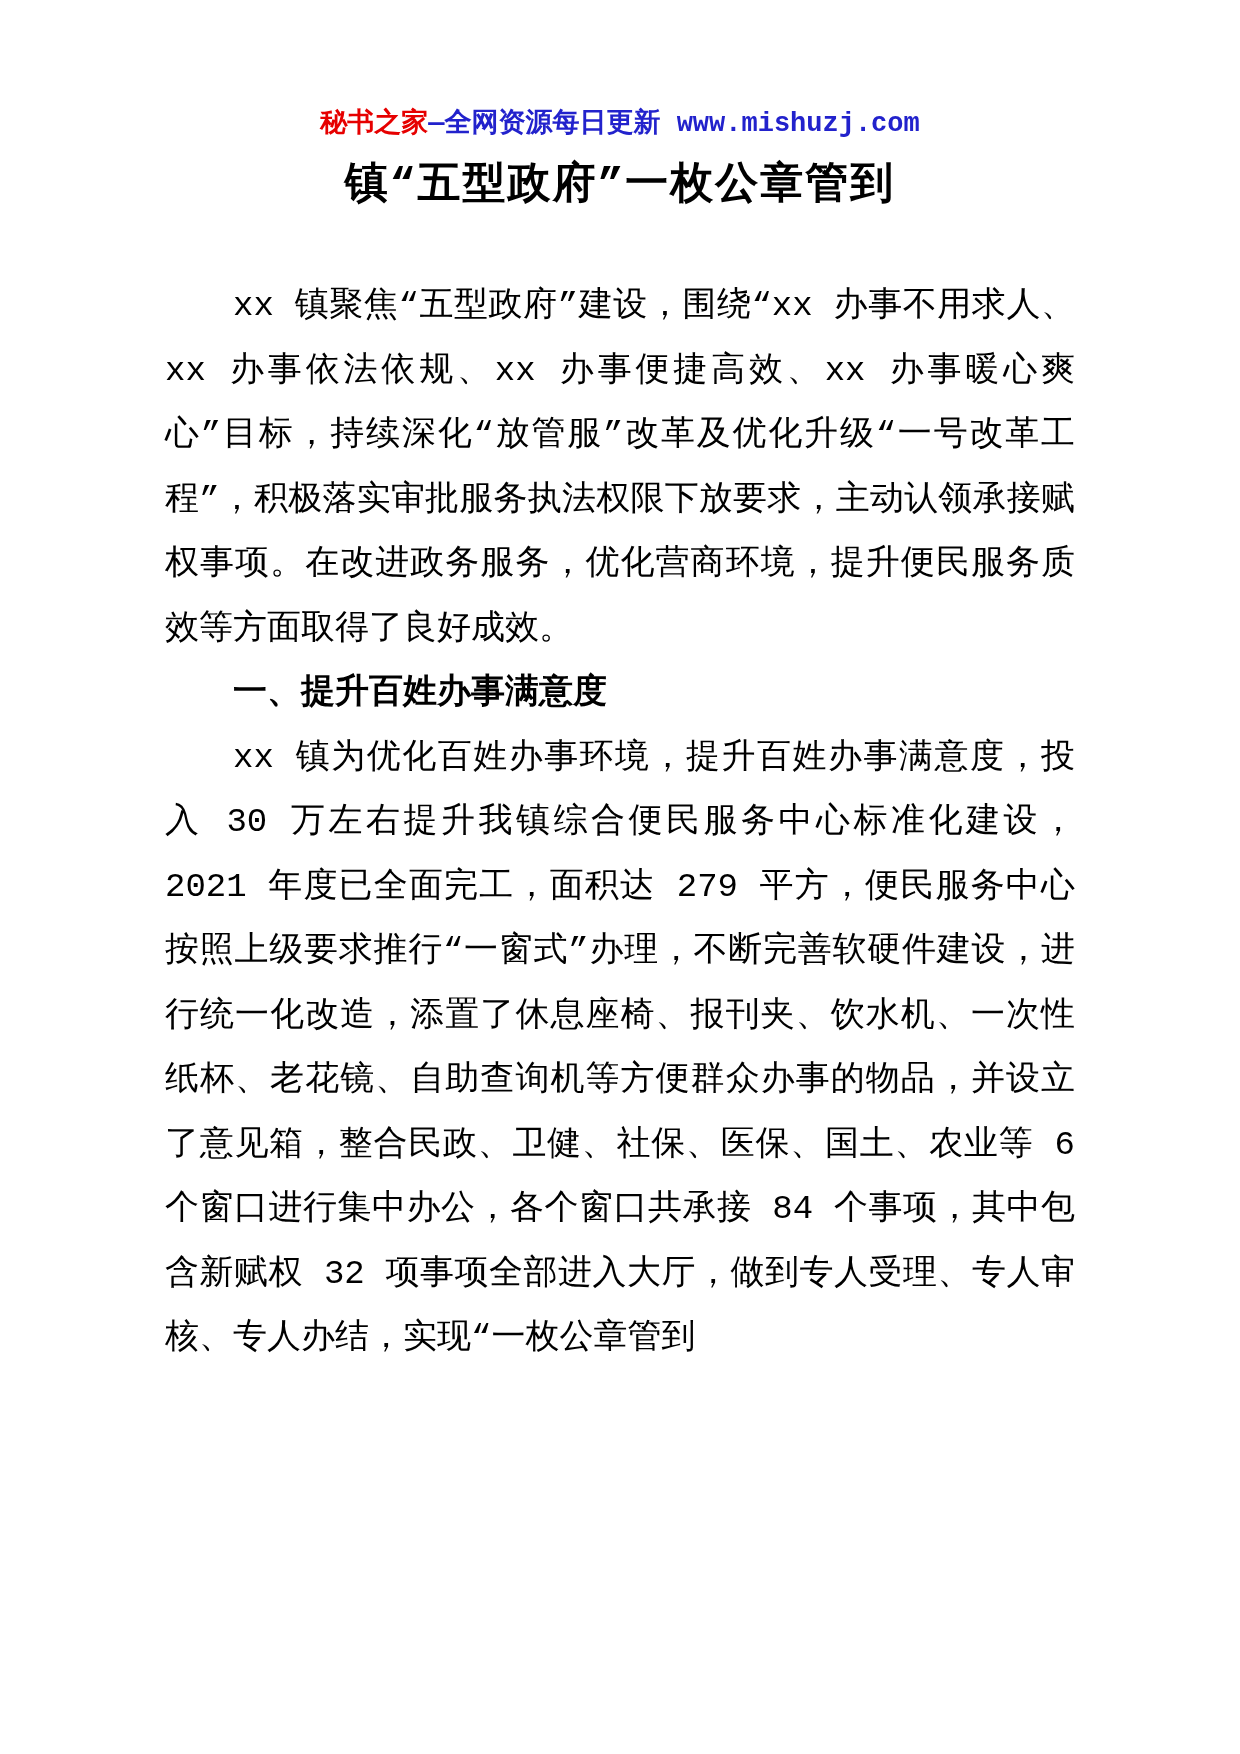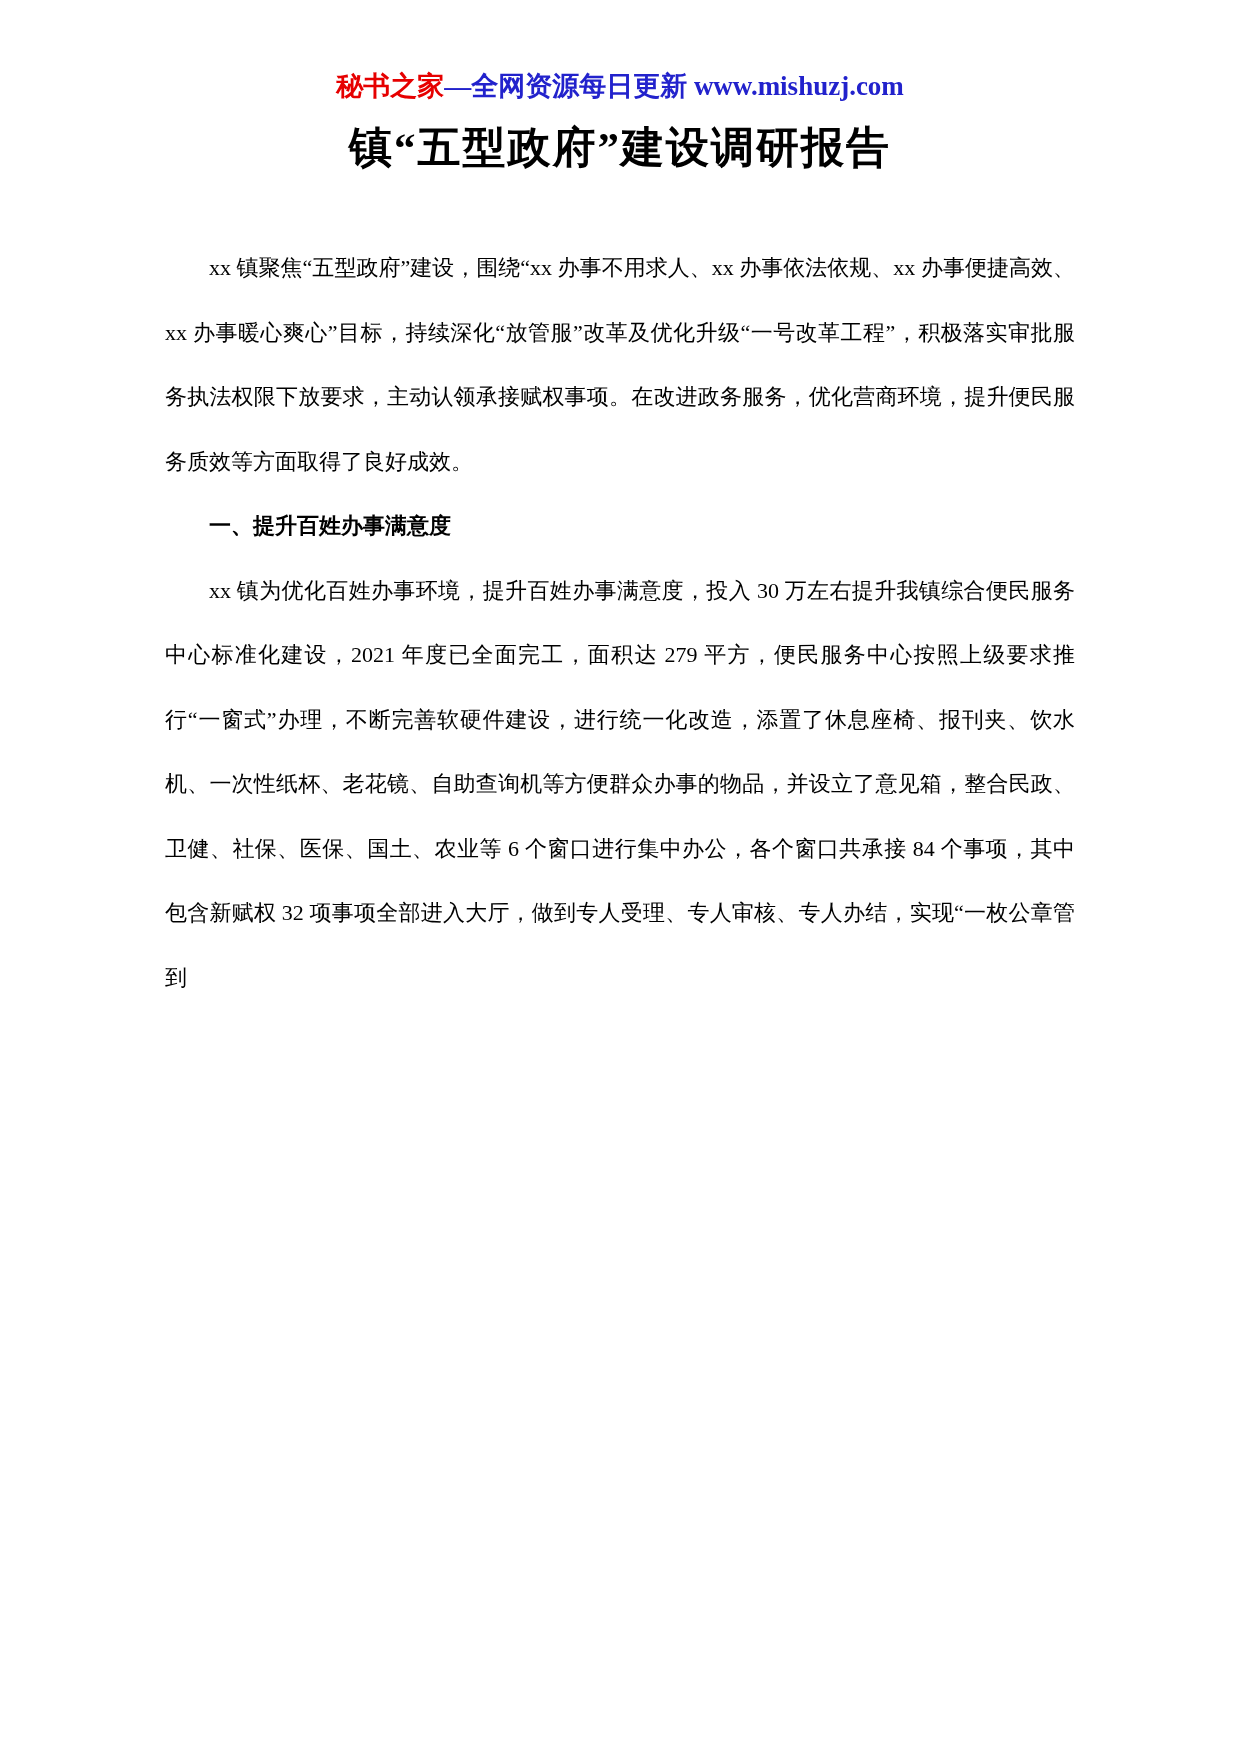--- a/index.html
+++ b/index.html
@@ -5,24 +5,24 @@
   html, body {
     margin: 0;
     padding: 0;
     background: #ffffff;
   }
   .page {
     position: relative;
     width: 1240px;
     height: 1754px;
     box-sizing: border-box;
-    padding: 68px 165px 0 165px;
+    padding: 106px 165px 0 165px;
     background: #ffffff;
     overflow: hidden;
-    font-family: Liberation Serif, serif;
+    font-family: Liberation Mono, monospace;
     color: #000000;
   }
   .site-header {
     text-align: center;
     font-size: 27px;
     font-weight: bold;
     line-height: 36px;
     margin-bottom: 16px;
     white-space: nowrap;
   }
@@ -32,41 +32,41 @@
   .doc-title {
     text-align: center;
     font-size: 43px;
     font-weight: bold;
     color: #000000;
     margin: 8px 0 60px 0;
     letter-spacing: 2px;
     line-height: 56px;
   }
   .para {
-    font-size: 22px;
+    font-size: 34px;
     line-height: 64.5px;
     text-align: justify;
     text-indent: 2em;
     margin: 0;
     color: #000000;
   }
   .section-heading {
     font-weight: bold;
   }
 </style>
 </head>
 <body>
 
 <div class="page">
 
   <div class="site-header">
     <span class="brand">秘书之家</span><span class="tagline">—全网资源每日更新 </span><span class="url">www.mishuzj.com</span>
   </div>
 
-  <h1 class="doc-title">镇“五型政府”建设调研报告</h1>
+  <h1 class="doc-title">镇“五型政府”一枚公章管到</h1>
 
   <p class="para">xx 镇聚焦“五型政府”建设，围绕“xx 办事不用求人、xx 办事依法依规、xx 办事便捷高效、xx 办事暖心爽心”目标，持续深化“放管服”改革及优化升级“一号改革工程”，积极落实审批服务执法权限下放要求，主动认领承接赋权事项。在改进政务服务，优化营商环境，提升便民服务质效等方面取得了良好成效。</p>
 
 
   <p class="para section-heading">一、提升百姓办事满意度</p>
 
   <p class="para">xx 镇为优化百姓办事环境，提升百姓办事满意度，投入 30 万左右提升我镇综合便民服务中心标准化建设，2021 年度已全面完工，面积达 279 平方，便民服务中心按照上级要求推行“一窗式”办理，不断完善软硬件建设，进行统一化改造，添置了休息座椅、报刊夹、饮水机、一次性纸杯、老花镜、自助查询机等方便群众办事的物品，并设立了意见箱，整合民政、卫健、社保、医保、国土、农业等 6 个窗口进行集中办公，各个窗口共承接 84 个事项，其中包含新赋权 32 项事项全部进入大厅，做到专人受理、专人审核、专人办结，实现“一枚公章管到</p>
 
 </div>
 

